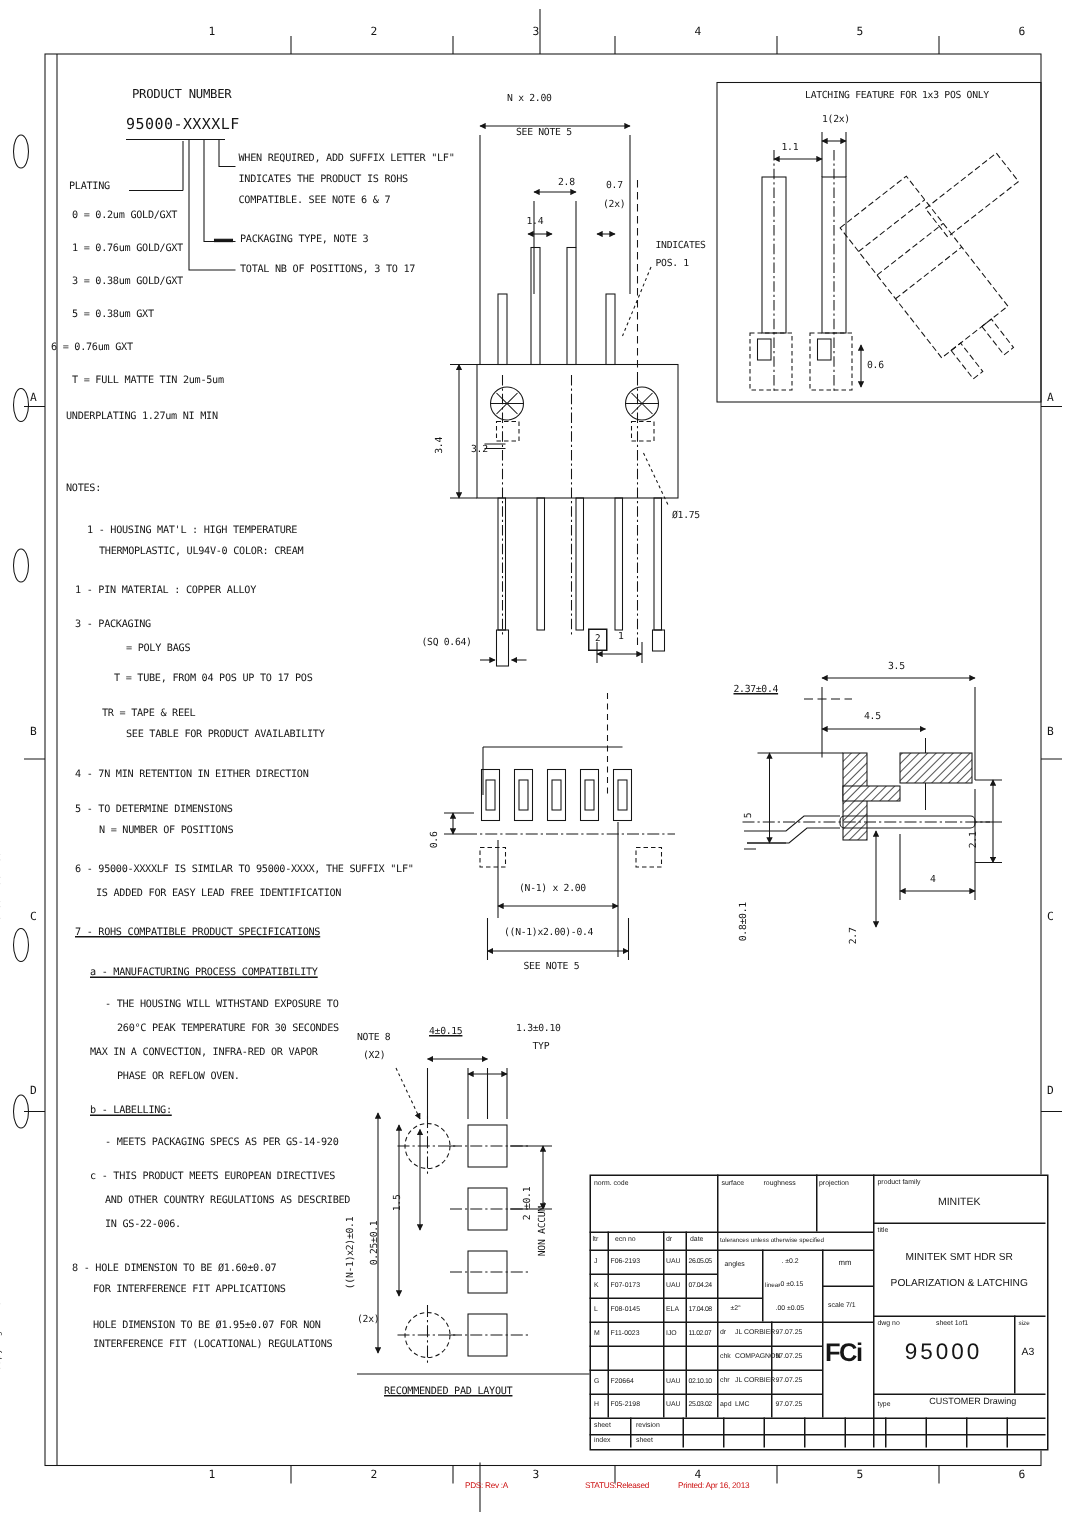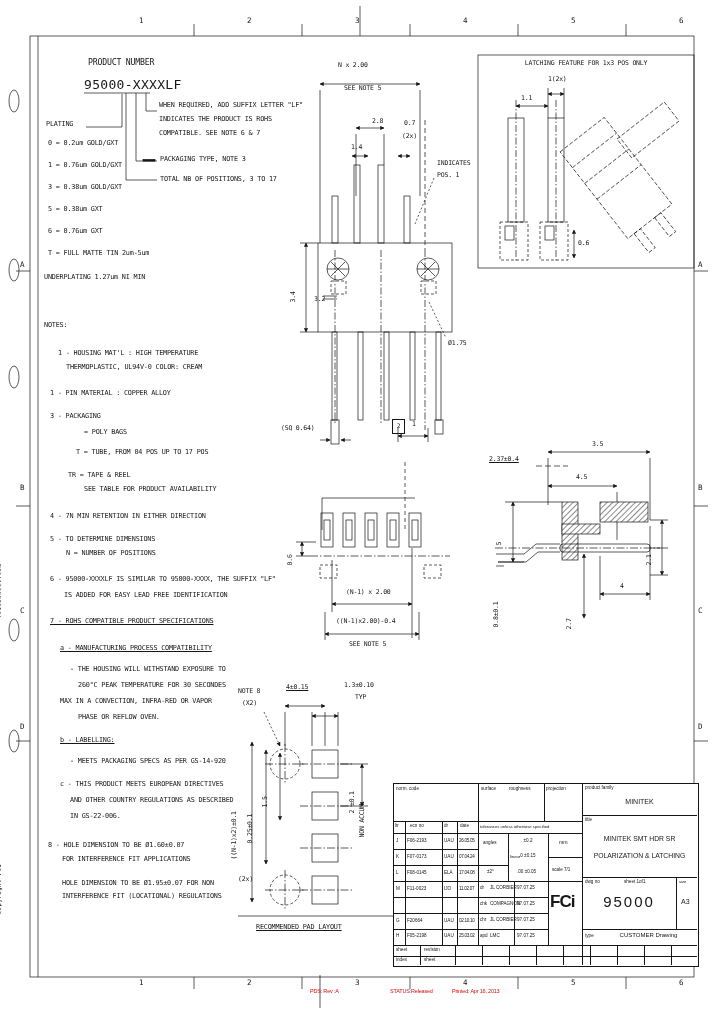--- a/index.html
+++ b/index.html
@@ -1,21 +1,21 @@
 <!DOCTYPE html>
 <html><head>
 <meta charset="utf-8">
 <style>
   html,body{margin:0;padding:0;background:#e8e8e8;}
   #sheet{position:relative;width:720px;height:1012px;background:#ffffff;overflow:hidden;
          font-family:"DejaVu Sans Mono", monospace;color:#161616;}
   svg.art{position:absolute;left:0;top:0;z-index:1;}
   .t{position:absolute;white-space:nowrap;font:6.8px/1.15 "DejaVu Sans Mono", monospace;color:#161616;letter-spacing:-0.2px;z-index:3;}
   .d{font-size:6.5px;}
-  .big{font-size:13px;letter-spacing:.3px;text-align:center;}
+  .big{font-size:10px;letter-spacing:.3px;text-align:center;}
   .hd{font-size:8.2px;}
   .s5{font-size:4.6px;}
   .s55{font-size:5.2px;}
   .ul{text-decoration:underline;}
   .vt{transform-origin:left bottom;transform:rotate(-90deg);}
   .ctr{text-align:center;}
   .zone{position:absolute;font:7.5px "DejaVu Sans Mono", monospace;z-index:3;}
   .ln{position:absolute;background:#161616;z-index:4;}
   .tbt{position:absolute;white-space:nowrap;font-family:"Liberation Sans", sans-serif;color:#161616;z-index:5;}
   .red{color:#cc1111;font:5.5px "Liberation Sans", sans-serif;}
@@ -219,21 +219,21 @@
   <div class="t" style="left:159px;top:102px">WHEN REQUIRED, ADD SUFFIX LETTER "LF"</div>
   <div class="t" style="left:159px;top:116px">INDICATES THE PRODUCT IS ROHS</div>
   <div class="t" style="left:159px;top:130px">COMPATIBLE. SEE NOTE 6 &amp; 7</div>
   <div class="t" style="left:46px;top:121px">PLATING</div>
   <div class="t" style="left:160px;top:156px">PACKAGING TYPE, NOTE 3</div>
   <div class="t" style="left:160px;top:176px">TOTAL NB OF POSITIONS, 3 TO 17</div>
   <div class="t" style="left:48px;top:140px">0 = 0.2um GOLD/GXT</div>
   <div class="t" style="left:48px;top:162px">1 = 0.76um GOLD/GXT</div>
   <div class="t" style="left:48px;top:184px">3 = 0.38um GOLD/GXT</div>
   <div class="t" style="left:48px;top:206px">5 = 0.38um GXT</div>
-  <div class="t" style="left:48px;top:228px">6 = 0.76um GXT</div>
+  <div class="t" style="left:34px;top:228px">6 = 0.76um GXT</div>
   <div class="t" style="left:48px;top:250px">T = FULL MATTE TIN 2um-5um</div>
   <div class="t" style="left:44px;top:274px">UNDERPLATING 1.27um NI MIN</div>
 
   <div class="t" style="left:44px;top:322px">NOTES:</div>
   <div class="t" style="left:58px;top:350px">1 - HOUSING MAT'L : HIGH TEMPERATURE</div>
   <div class="t" style="left:66px;top:364px">THERMOPLASTIC, UL94V-0 COLOR: CREAM</div>
   <div class="t" style="left:50px;top:390px">1 - PIN MATERIAL : COPPER ALLOY</div>
   <div class="t" style="left:50px;top:413px">3 - PACKAGING</div>
   <div class="t" style="left:84px;top:429px">= POLY BAGS</div>
   <div class="t" style="left:76px;top:449px">T = TUBE, FROM 04 POS UP TO 17 POS</div>
@@ -268,21 +268,21 @@
   <div class="t d" style="left:402px;top:133px">(2x)</div>
   <div class="t d" style="left:437px;top:160px">INDICATES</div>
   <div class="t d" style="left:437px;top:172px">POS. 1</div>
   <div class="t d vt" style="left:297px;top:295px">3.4</div>
   <div class="t d" style="left:314px;top:296px">3.2</div>
   <div class="t d" style="left:448px;top:340px">Ø1.75</div>
   <div class="t d" style="left:281px;top:425px">(SQ 0.64)</div>
   <div class="datum" style="left:392px;top:419px;width:11px;height:13px">2</div>
   <div class="t d" style="left:412px;top:421px">1</div>
 
-  <div class="t d ctr" style="left:480px;top:60px;width:212px">LATCHING FEATURE FOR 1x3 POS ONLY</div>
+  <div class="t d ctr" style="left:492px;top:60px;width:212px">LATCHING FEATURE FOR 1x3 POS ONLY</div>
   <div class="t d" style="left:548px;top:76px">1(2x)</div>
   <div class="t d" style="left:521px;top:95px">1.1</div>
   <div class="t d" style="left:578px;top:240px">0.6</div>
 
   <div class="t d" style="left:592px;top:441px">3.5</div>
   <div class="t d ul" style="left:489px;top:456px">2.37±0.4</div>
   <div class="t d" style="left:576px;top:474px">4.5</div>
   <div class="t d vt" style="left:503px;top:538px">5</div>
   <div class="t d vt" style="left:653px;top:558px">2.1</div>
   <div class="t d" style="left:620px;top:583px">4</div>

